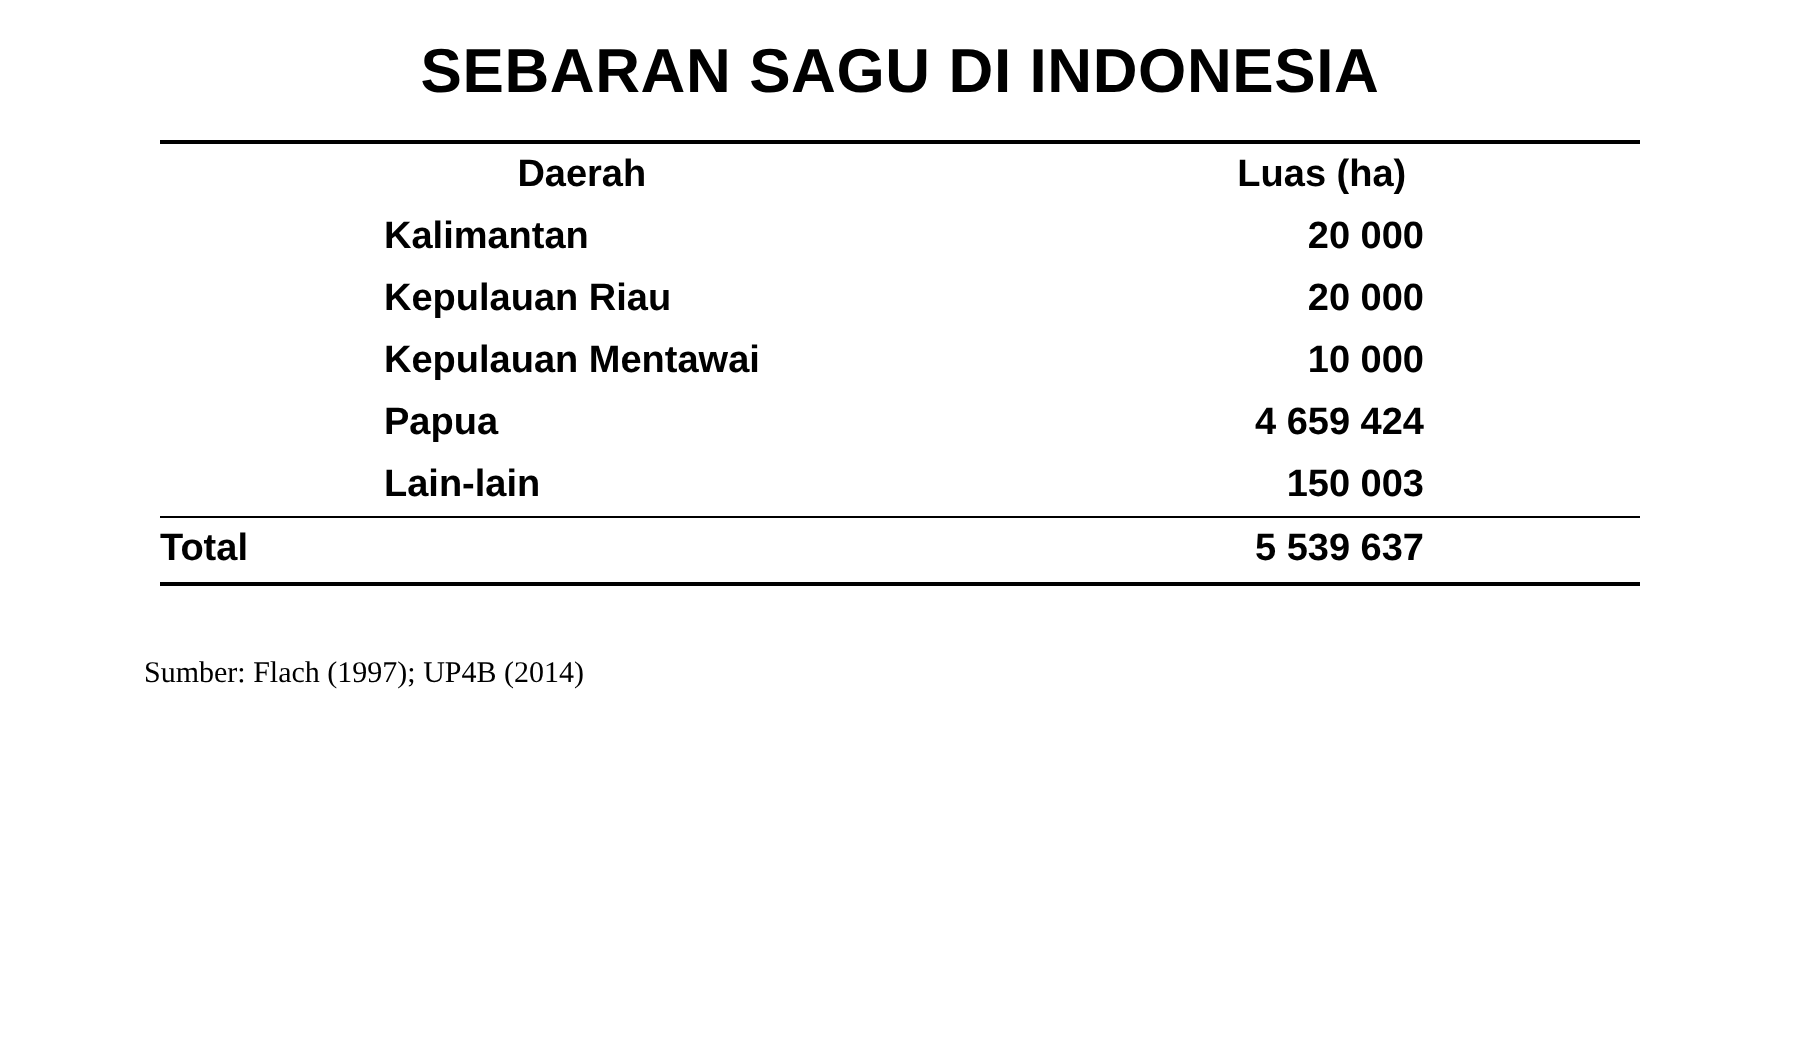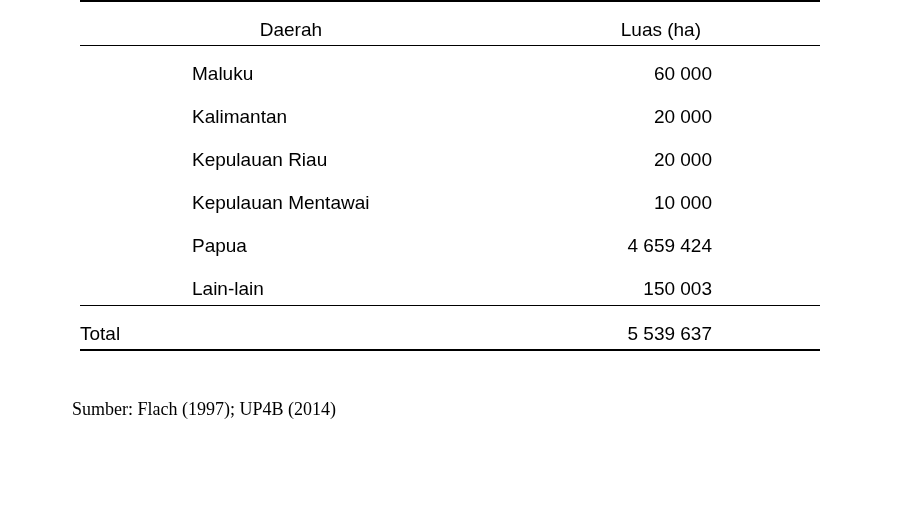--- a/index.html
+++ b/index.html
@@ -34,22 +34,22 @@
     width: 740px;
     margin: 0 auto;
   }
   table.data {
     width: 100%;
     border-collapse: collapse;
     font-size: 19px;
   }
   table.data th,
   table.data td {
-    padding: 15px 0 3px 0;
-    font-weight: normal;
+    padding: 3px 0 3px 0;
+    font-weight: bold;
     line-height: 1.32;
   }
   .rule-top td {
     border-top: 2.2px solid #000;
   }
   .rule-under-head td {
     border-top: 1.4px solid #000;
   }
   .rule-above-total td {
     border-top: 1.4px solid #000;
@@ -71,49 +71,46 @@
   }
   .cell-luas {
     text-align: right;
     padding-right: 108px !important;
   }
   .total-label {
     text-align: left;
   }
   .source {
     font-family: "Liberation Serif", serif;
-    font-size: 18px;
+    font-size: 15px;
     margin-top: 30px;
     padding-left: 72px;
   }
   .spacer-row td {
     height: 0;
     padding: 0;
   }
 </style>
 </head>
 <body>
 
 <div class="page">
 
+  <h1 class="title">SEBARAN SAGU DI INDONESIA</h1>
 
   <div class="table-wrap">
     <table class="data">
       <colgroup>
         <col class="col-daerah">
         <col class="col-luas">
       </colgroup>
       <tbody>
         <tr class="rule-top">
           <td class="col-daerah">Daerah</td>
           <td class="col-luas">Luas (ha)</td>
-        </tr>
-        <tr class="rule-under-head">
-          <td class="cell-daerah">Maluku</td>
-          <td class="cell-luas">60 000</td>
         </tr>
         <tr>
           <td class="cell-daerah">Kalimantan</td>
           <td class="cell-luas">20 000</td>
         </tr>
         <tr>
           <td class="cell-daerah">Kepulauan Riau</td>
           <td class="cell-luas">20 000</td>
         </tr>
         <tr>

